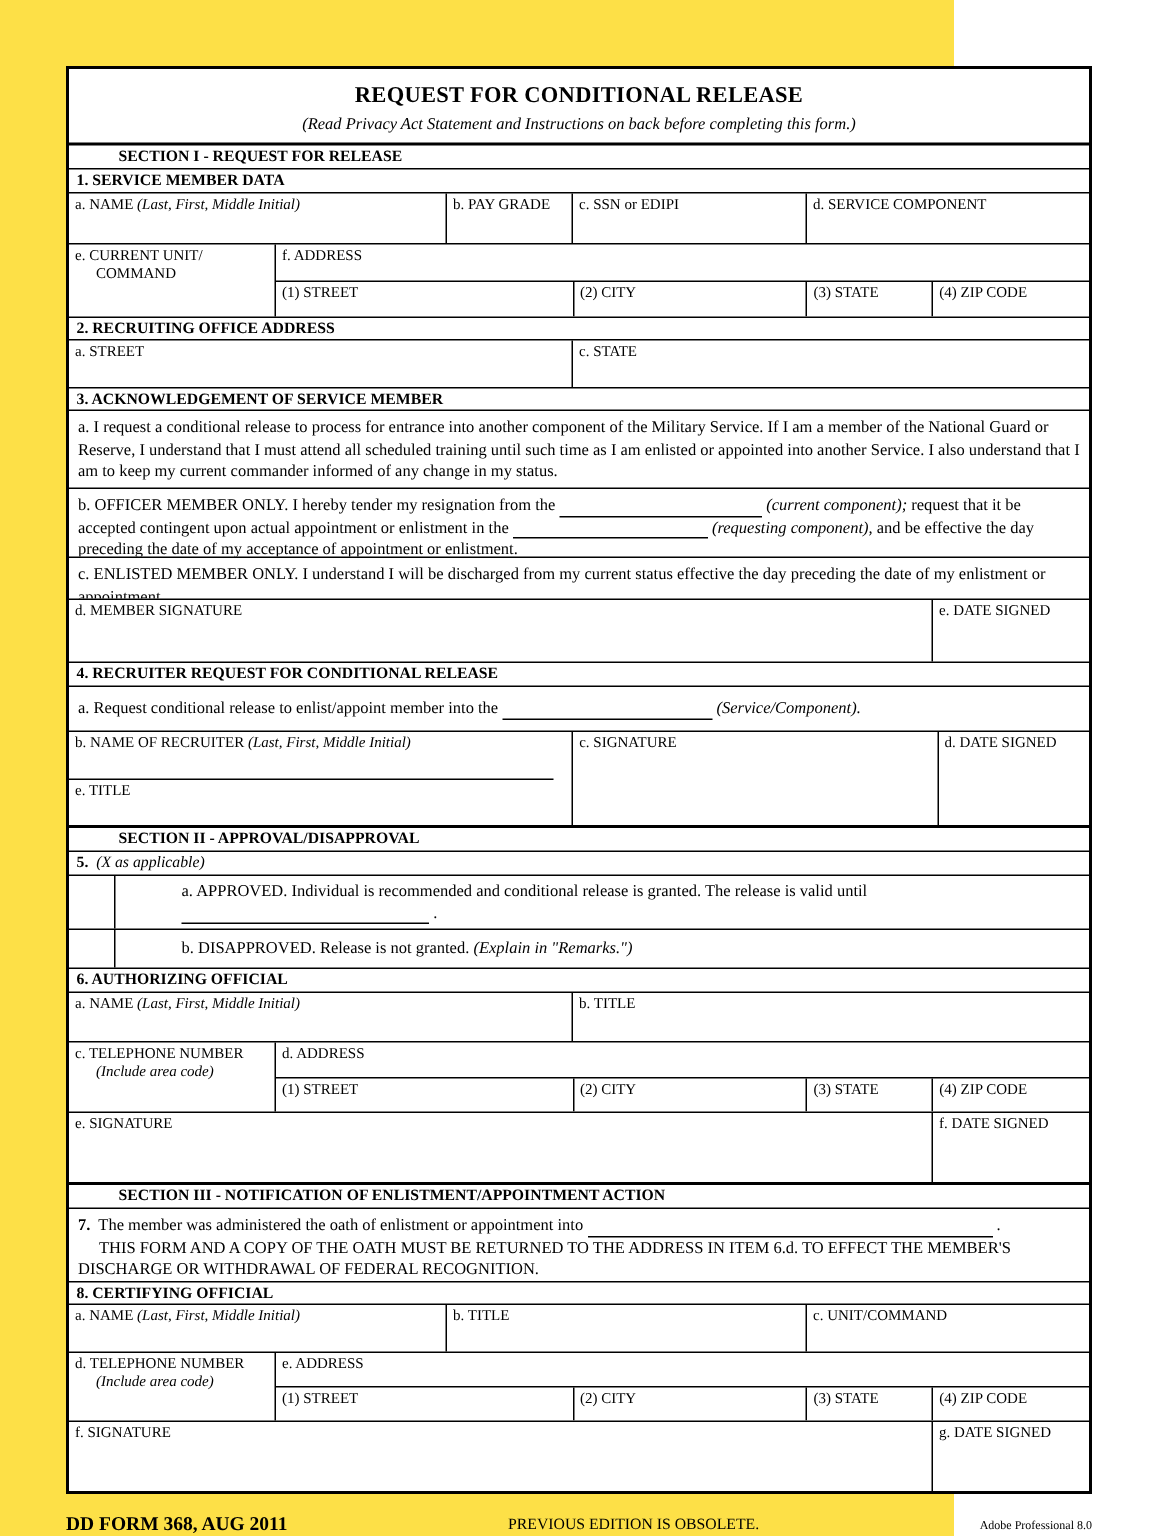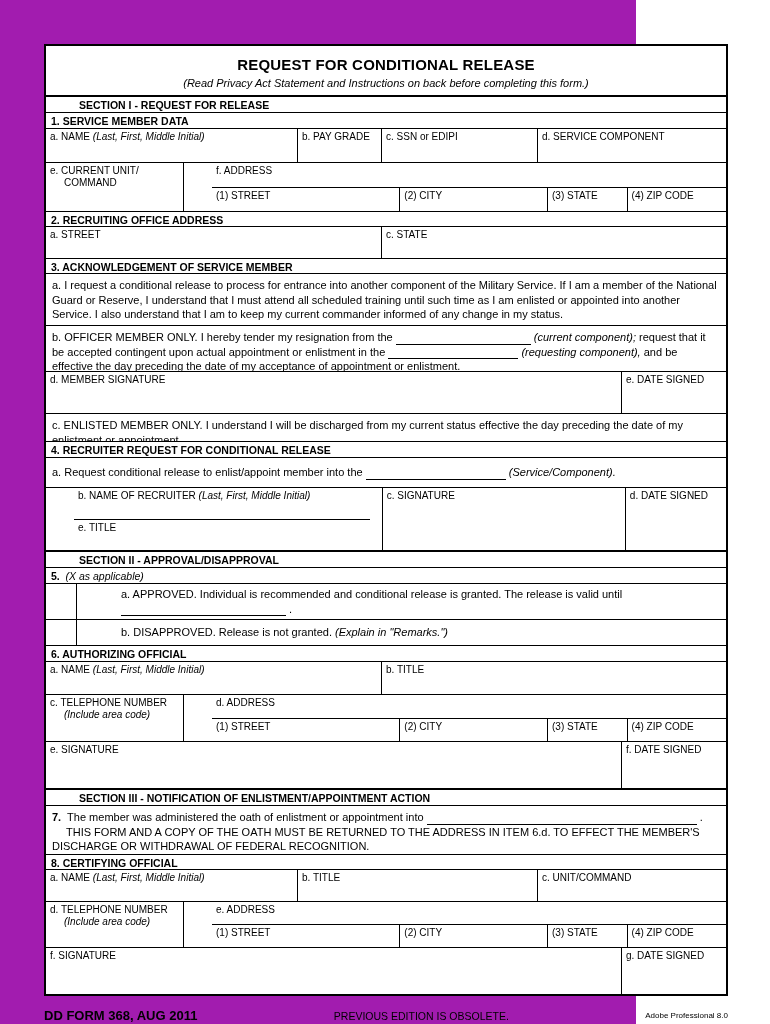--- a/index.html
+++ b/index.html
@@ -1,39 +1,39 @@
 <!DOCTYPE html>
 <html><head>
 <meta charset="utf-8">
 <style>
   * { margin:0; padding:0; box-sizing:border-box; }
   html,body { background:#fff; }
   .page {
-    width:636px; height:1024px; position:relative; background:#a21caf;
-    font-family:Liberation Sans, sans-serif; color:#000;
+    width:636px; height:1024px; position:relative; background:#fde047;
+    font-family:Liberation Serif, serif; color:#000;
   }
   .form { position:absolute; left:44px; top:44px; width:684px; border:2px solid #000; background:#fff; }
   .row { display:flex; border-top:1px solid #000; align-items:stretch; }
   .row.first { border-top:none; }
   .row.thick { border-top:2px solid #000;padding-left:28px; }
   .cell { border-left:1px solid #000; overflow:hidden; }
   .cell.first { border-left:none; }
   .label { font-size:10px; line-height:12px; display:block; padding:2px 0 0 4px; }
   .hint { font-style:italic; }
   .bold { font-weight:bold; }
   .sec-bar { font-size:10.5px; font-weight:bold; padding:2px 0 1px 5px; height:15px; }
   .item-head { font-size:10.5px; font-weight:bold; padding:2px 0 0 5px; }
   .para { font-size:11px; line-height:14.5px; padding:4px 6px 2px 6px; }
   .blank { display:inline-block; border-bottom:1px solid #000; height:11px; vertical-align:bottom; }
   .w130 { width:130px; } .w135 { width:135px; } .w140 { width:140px; }
   .w165 { width:165px; } .w270 { width:270px; }
   .titleblock { text-align:center; height:49px; padding-top:10px; }
   .title { font-size:15px; font-weight:bold; letter-spacing:0.2px; }
   .subtitle { font-size:11px; font-style:italic; margin-top:4px; }
-  .col { display:flex; flex-direction:column;padding-left:28px; }
+  .col { display:flex; flex-direction:column; }
   .subrow { display:flex; border-top:1px solid #000; flex:1; }
   .subrow.first { border-top:none; }
   .footer { position:absolute; left:44px; top:1008px; width:684px; display:flex; align-items:center; }
   .footer-left { font-size:13px; font-weight:bold; }
   .footer-center { flex:1; text-align:center; font-size:10.5px; }
   .footer-right { font-size:8px; }
   .indent { padding-left:14px; }
   .vcenter { display:flex; align-items:center; }
 </style>
 </head>
@@ -121,30 +121,30 @@
       <div class="cell first para" style="width:680px;">
         <span>b.  OFFICER MEMBER ONLY.  I hereby tender my resignation from the</span>
         <span class="blank w135"></span>
         <span class="hint">(current component);</span>
         <span>request that it be accepted contingent upon actual appointment or enlistment in the</span>
         <span class="blank w130"></span>
         <span class="hint">(requesting component),</span>
         <span>and be effective the day preceding the date of my acceptance of appointment or enlistment.</span>
       </div>
     </div>
+    <div class="row" style="height:28px;">
+      <div class="cell first para" style="width:680px;">c.  ENLISTED MEMBER ONLY.  I understand I will be discharged from my current status effective the day preceding the date of my enlistment or appointment.</div>
+    </div>
     <div class="row" style="height:42px;">
       <div class="cell first" style="width:575px;">
         <span class="label">d.  MEMBER SIGNATURE</span>
       </div>
       <div class="cell" style="width:105px;">
         <span class="label">e.  DATE SIGNED</span>
       </div>
-    </div>
-    <div class="row" style="height:28px;">
-      <div class="cell first para" style="width:680px;">c.  ENLISTED MEMBER ONLY.  I understand I will be discharged from my current status effective the day preceding the date of my enlistment or appointment.</div>
     </div>
 
     <div class="row">
       <div class="cell first item-head" style="width:680px;height:15px;">4.  RECRUITER REQUEST FOR CONDITIONAL RELEASE</div>
     </div>
     <div class="row vcenter" style="height:30px;">
       <div class="cell first para" style="width:680px;padding-top:0;padding-bottom:0;">
         <span>a.  Request conditional release to enlist/appoint member into the</span>
         <span class="blank w140"></span>
         <span class="hint">(Service/Component).</span>

